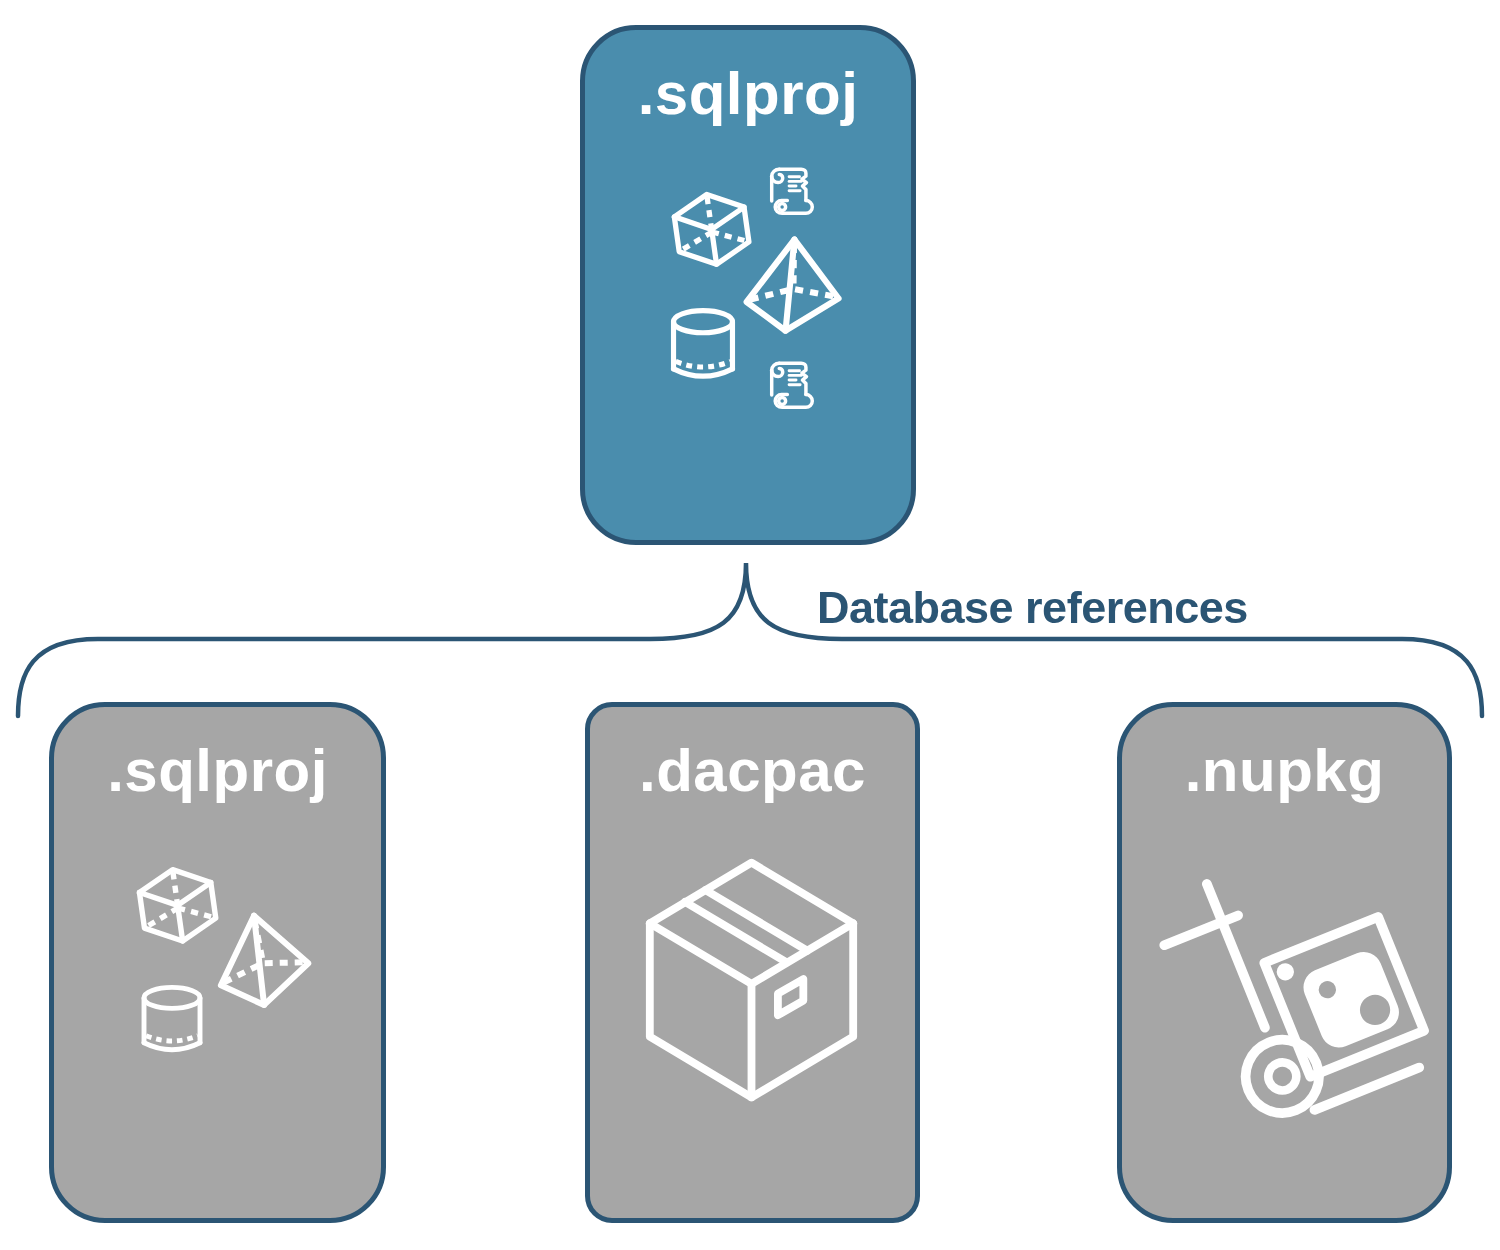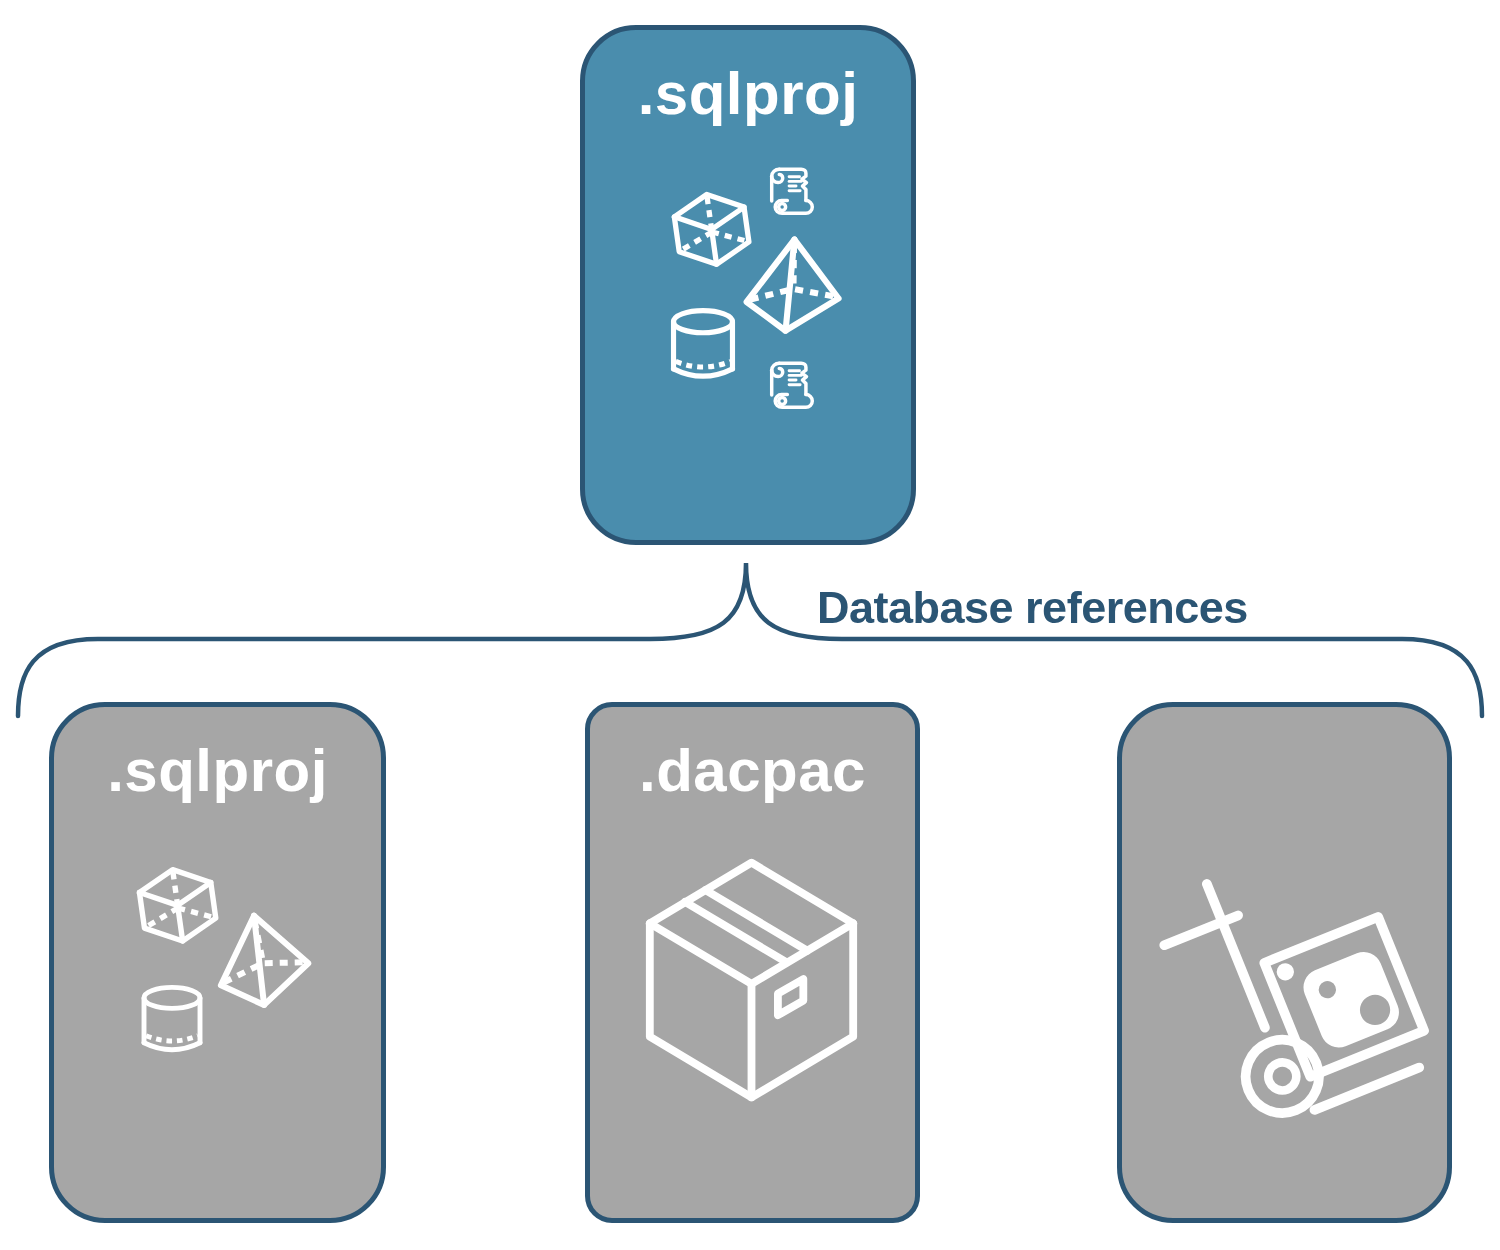--- a/index.html
+++ b/index.html
@@ -181,18 +181,19 @@
   </div>
 
   <div class="node node-child" id="child-dacpac">
     <div class="node-label">.dacpac</div>
     <svg class="icon-cluster" style="left:44px; top:142px;" width="235" height="264" viewBox="0 0 240 270">
       <use href="#sym-package" x="0" y="0" width="240" height="270"></use>
     </svg>
   </div>
 
   <div class="node node-child" id="child-nupkg">
+    <div class="node-label">.nupkg</div>
     <svg class="icon-cluster" style="left:28px; top:145px;" width="280" height="280" viewBox="0 0 260 260">
       <use href="#sym-handtruck" x="0" y="0" width="260" height="260"></use>
     </svg>
   </div>
 
 </div>
 
 </body></html>

